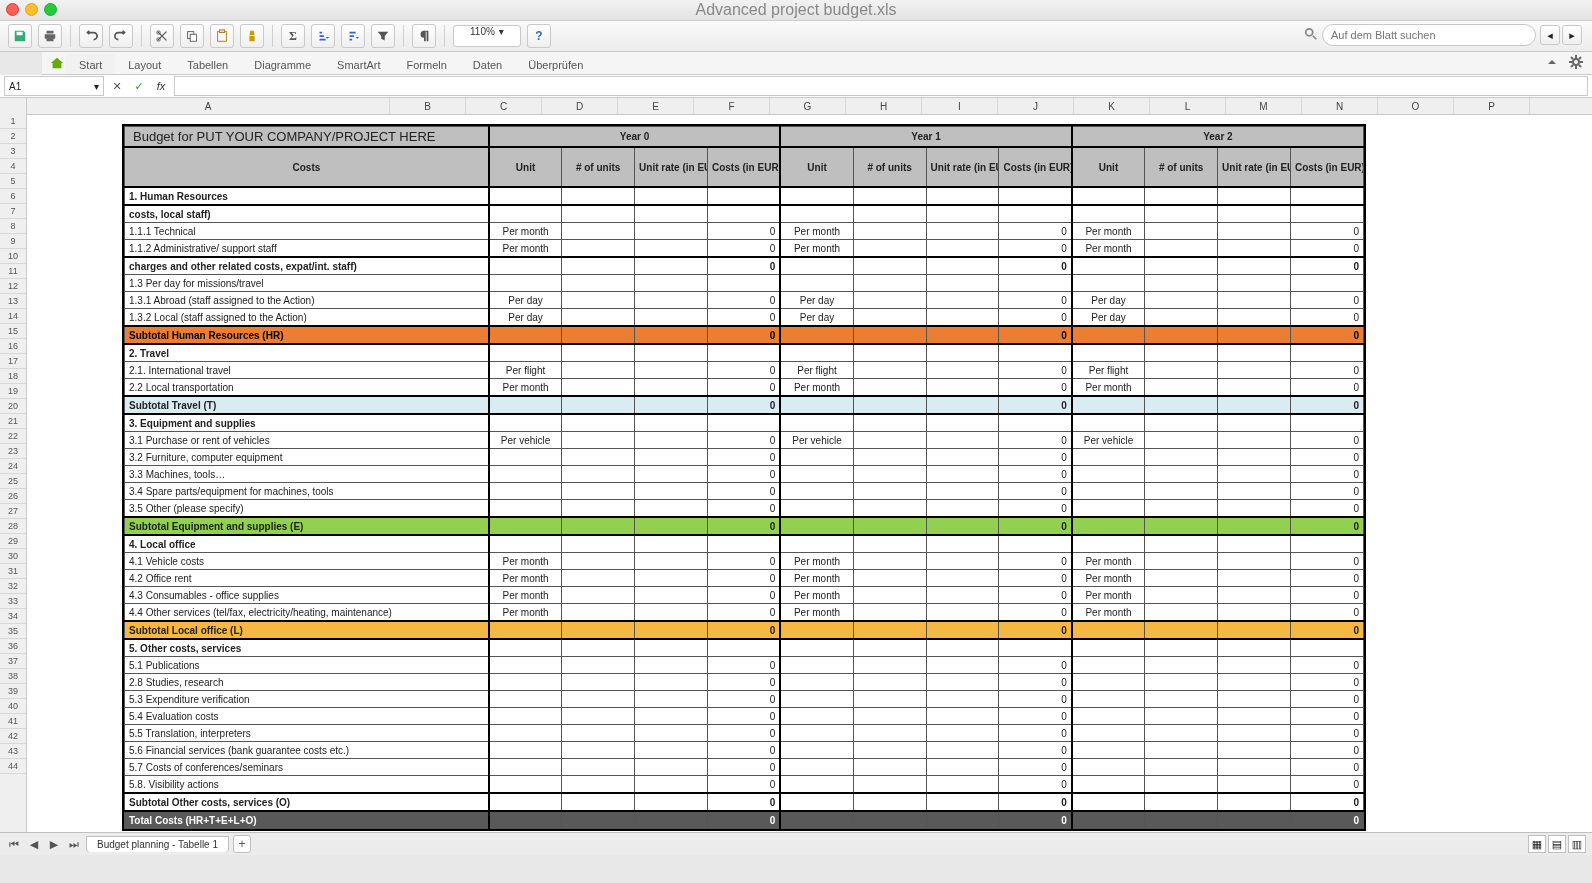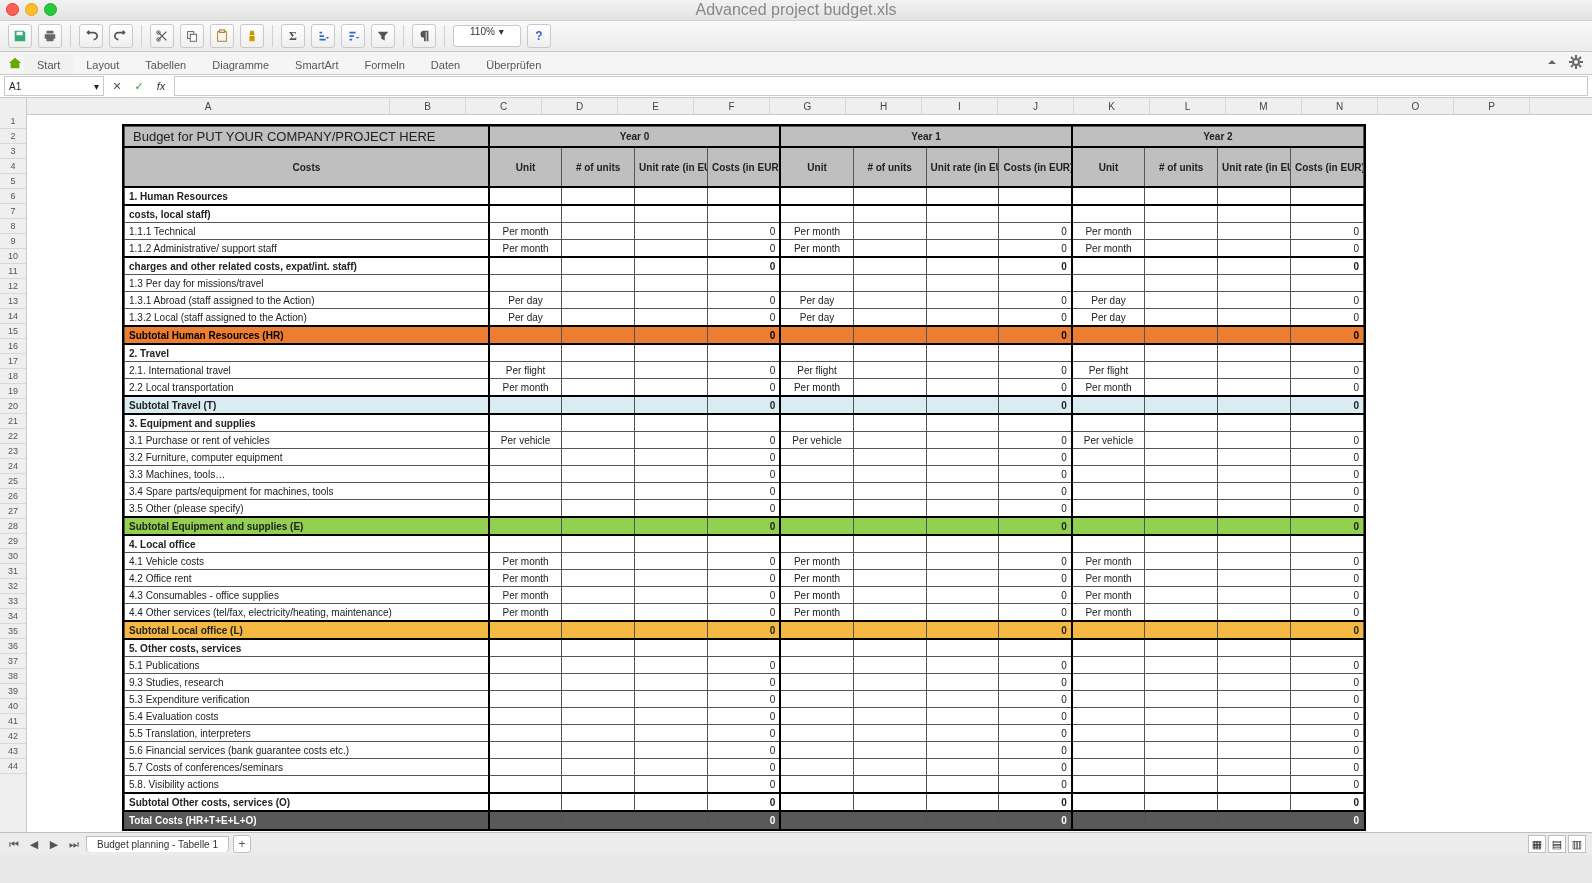--- a/index.html
+++ b/index.html
@@ -90,20 +90,21 @@
   
   .ribbon {
     height: 22px;
     background:#f5f5f5;
     border-bottom: 1px solid #c9c9c9;
     display:flex;
     align-items:stretch;
     padding:0 6px;
     gap:0;
     position:relative;
+    margin-left:42px;
   }
   .ribbon .home {
     width:18px;display:flex;align-items:center;justify-content:center;
     color:#7a2;cursor:pointer;
   }
   .ribbon .tab {
     padding:4px 12px 0;
     font-size:11px;
     color:#555;
     cursor:pointer;
@@ -361,20 +362,35 @@
         <path fill="#555" d="M8 2a4 4 0 0 0 0 8v4h2V3h1v11h2V2z"></path>
       </svg>
   </div>
   <div class="tsep"></div>
   <div class="zoom-box">
     <span>110%</span>
     <span style="margin-left:4px;">▾</span>
   </div>
   <div class="tbtn" style="color:#36c;font-weight:bold;">?</div>
 
+  <div class="search-wrap">
+    <div style="color:#888;">
+      <svg width="14" height="14" viewBox="0 0 16 16">
+          <circle cx="6" cy="6" r="4" fill="none" stroke="#888" stroke-width="2"></circle>
+          <path stroke="#888" stroke-width="2" d="M10 10l4 4"></path>
+        </svg>
+    </div>
+    <div class="search-box">
+      <input placeholder="Auf dem Blatt suchen" style="">
+    </div>
+    <div class="search-chevrons">
+      <div class="chev">◂</div>
+      <div class="chev">▸</div>
+    </div>
+  </div>
 </div>
 
 <div class="ribbon">
   <div class="home">
     <svg width="14" height="14" viewBox="0 0 16 16">
         <path fill="#6a0" d="M8 2l7 6h-2v6H3V8H1z"></path>
       </svg>
   </div>
   <div class="tab active">Start</div>
   <div class="tab">Layout</div>
@@ -939,21 +955,21 @@
                   <td class="center yeargroup-left"></td>
                   <td></td>
                   <td></td>
                   <td class="right">0</td>
                   <td class="center yeargroup-left"></td>
                   <td></td>
                   <td></td>
                   <td class="right">0</td>
                 </tr>
                 <tr>
-                  <td>9.3 Studies, research</td>
+                  <td>2.8 Studies, research</td>
                   <td class="center yeargroup-left"></td>
                   <td></td>
                   <td></td>
                   <td class="right">0</td>
                   <td class="center yeargroup-left"></td>
                   <td></td>
                   <td></td>
                   <td class="right">0</td>
                   <td class="center yeargroup-left"></td>
                   <td></td>

